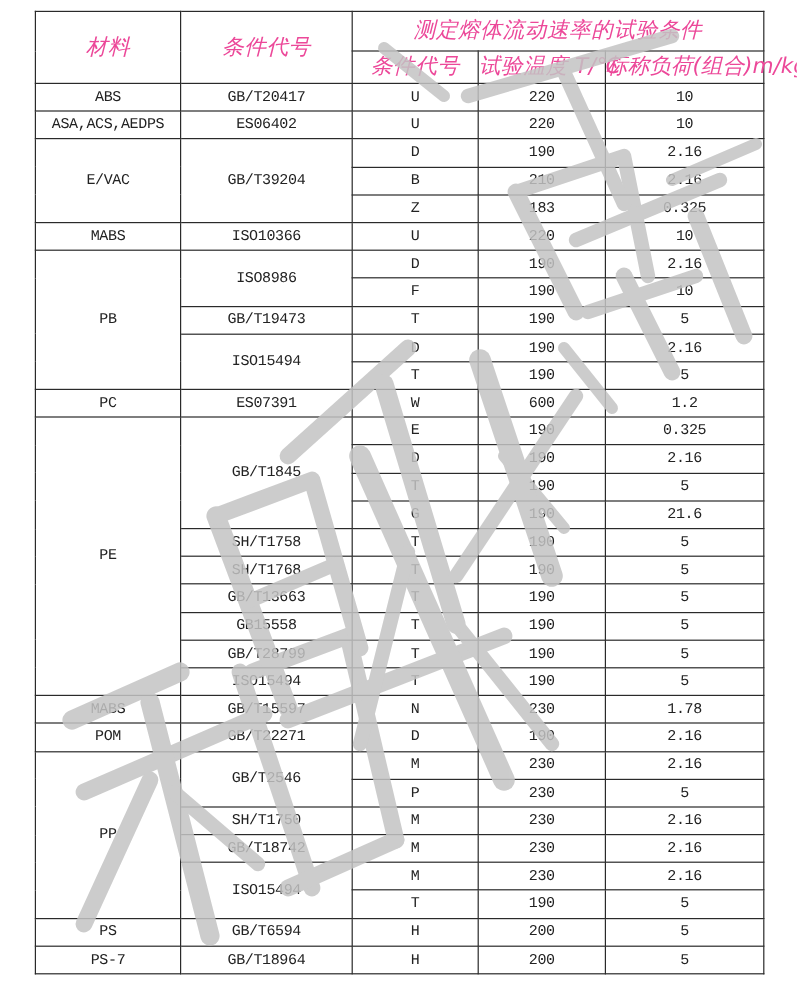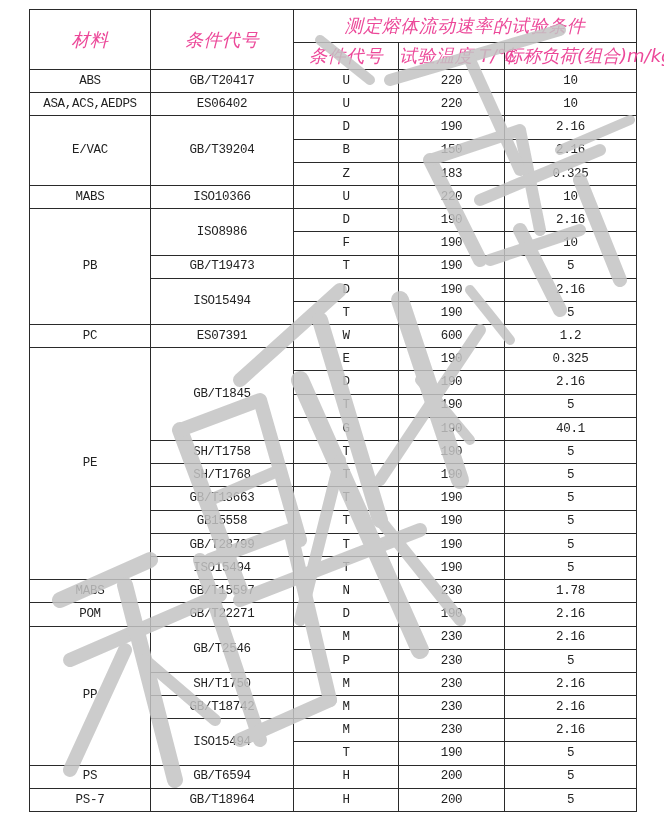--- a/index.html
+++ b/index.html
@@ -61,21 +61,21 @@
 
     <tr>
       <td rowspan="3">E/VAC</td>
       <td rowspan="3">GB/T39204</td>
       <td>D</td>
       <td>190</td>
       <td>2.16</td>
     </tr>
     <tr>
       <td>B</td>
-      <td>150</td>
+      <td>210</td>
       <td>2.16</td>
     </tr>
     <tr>
       <td>Z</td>
       <td>183</td>
       <td>0.325</td>
     </tr>
 
     <tr>
       <td>MABS</td>
@@ -136,21 +136,21 @@
       <td>2.16</td>
     </tr>
     <tr>
       <td>T</td>
       <td>190</td>
       <td>5</td>
     </tr>
     <tr>
       <td>G</td>
       <td>190</td>
-      <td>40.1</td>
+      <td>21.6</td>
     </tr>
     <tr>
       <td>SH/T1758</td>
       <td>T</td>
       <td>190</td>
       <td>5</td>
     </tr>
     <tr>
       <td>SH/T1768</td>
       <td>T</td>

